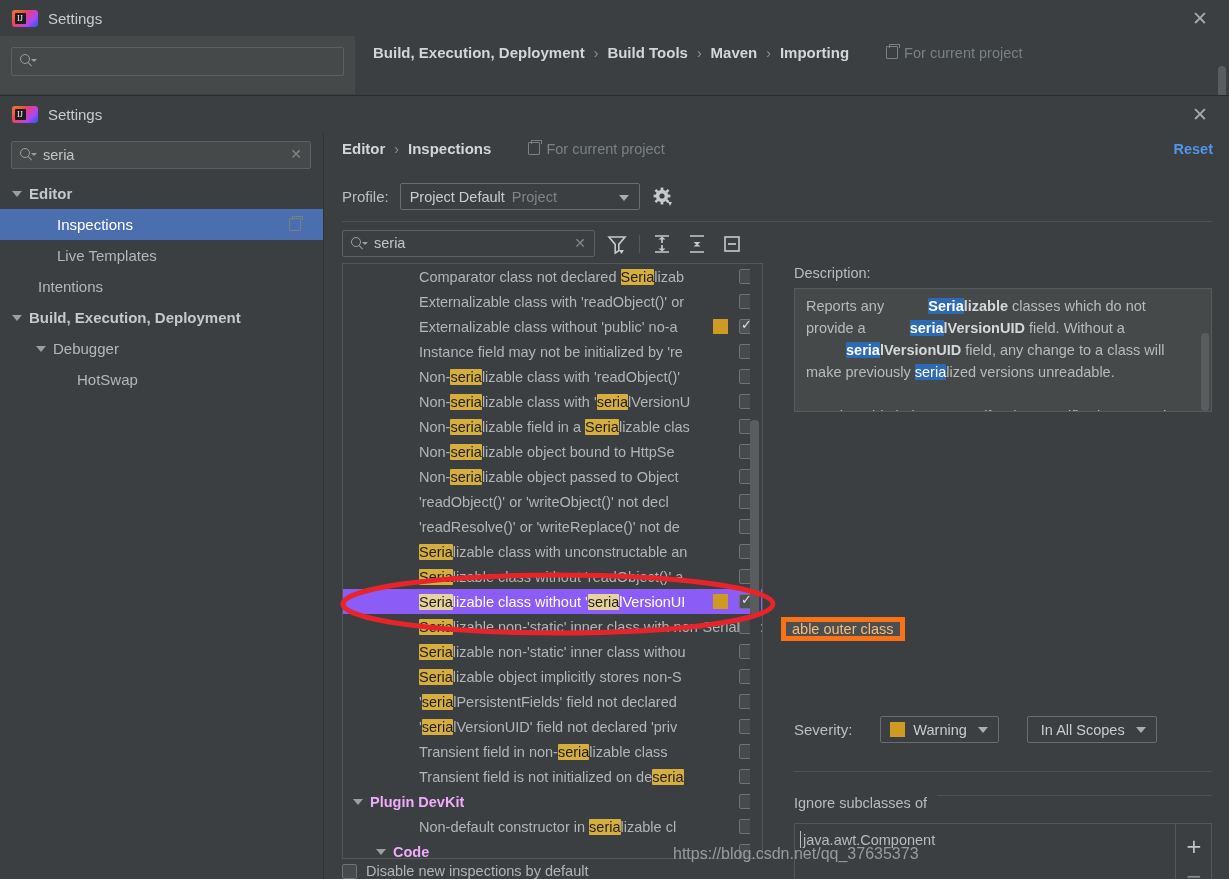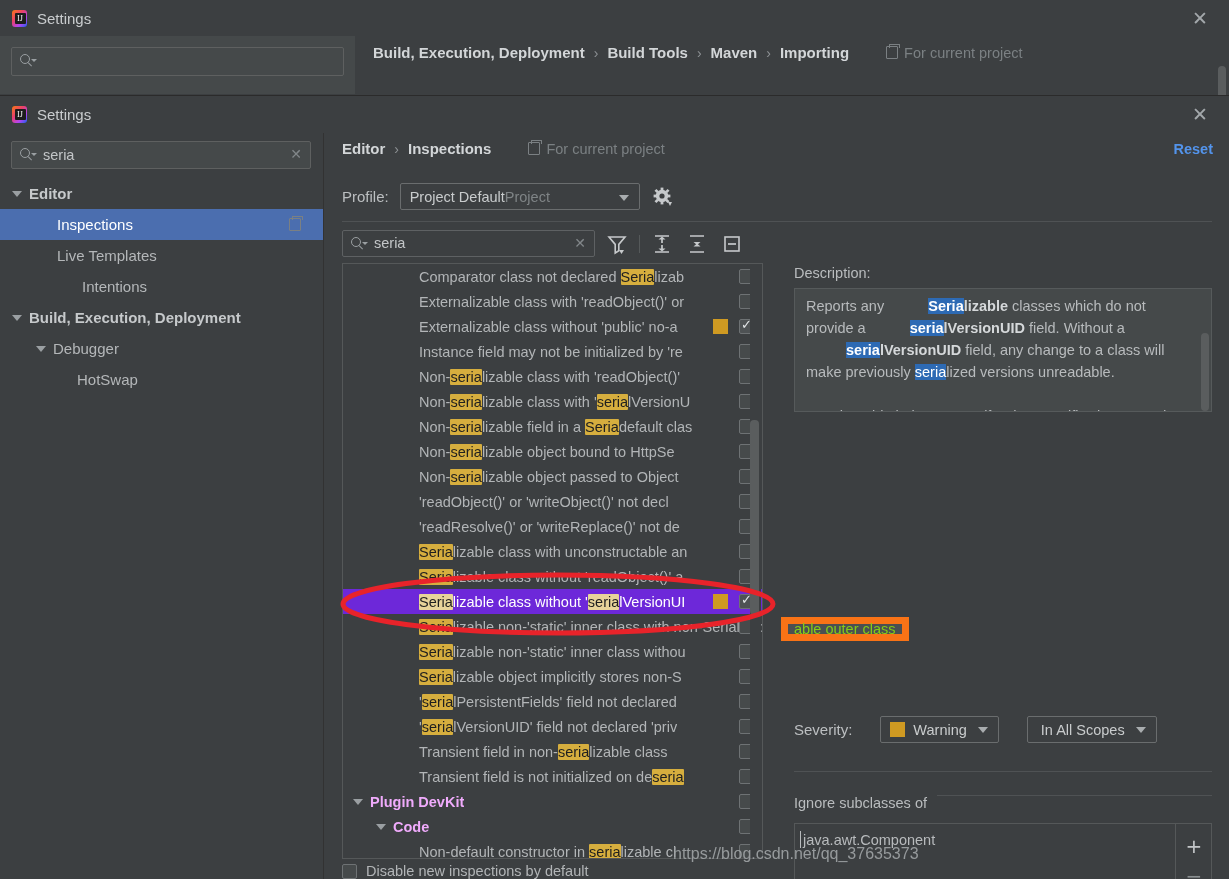--- a/index.html
+++ b/index.html
@@ -17,21 +17,21 @@
   
   #bg-window {
     position: absolute; left: 0; top: 0; width: 1229px; height: 879px;
     background: #3c3f41;
   }
   #bg-titlebar {
     position: absolute; left: 0; top: 0; width: 1229px; height: 36px;
     display: flex; align-items: center;
   }
   .ij-logo {
-    width: 15px; height: 17px; margin-left: 12px; margin-right: 10px;
+    width: 26px; height: 17px; margin-left: 12px; margin-right: 10px;
     border-radius: 3px;
     background: linear-gradient(135deg, #f97a12 0%, #e9406b 38%, #b345f1 70%, #1a5ef0 100%);
     position: relative; flex: none;
   }
   .ij-logo::after {
     content: ""; position: absolute; left: 3px; top: 3px; width: 11px; height: 11px;
     background: #1c1c1c; border-radius: 1px;
   }
   .ij-logo i {
     position: absolute; left: 5px; top: 4px; z-index: 2;
@@ -160,21 +160,21 @@
     position: absolute; left: 18px; top: 50px;
     display: flex; align-items: center; gap: 11px;
   }
   #profile-label { font-size: 15px; color: #bcbfc1; }
   #profile-combo {
     width: 240px; height: 27px; background: #3c3f41;
     border: 1px solid #6a6d6e; border-radius: 2px;
     display: flex; align-items: center; position: relative;
   }
   #profile-combo .pv { font-size: 14.5px; color: #c9cccd; margin-left: 9px; }
-  #profile-combo .ps { font-size: 14.5px; color: #7f8486; }
+  #profile-combo .ps { font-size: 14.5px; color: #7f8486; margin-left: 7px; }
   #profile-combo .dd {
     position: absolute; right: 10px; top: 11px;
     border-left: 5px solid transparent; border-right: 5px solid transparent;
     border-top: 6px solid #a9adaf;
   }
   #gear-btn { width: 22px; height: 22px; position: relative; cursor: pointer; }
   #gear-btn svg { position: absolute; left: 0; top: 0; }
 
   #hr1 {
     position: absolute; left: 18px; top: 88px; width: 870px; height: 1px;
@@ -206,21 +206,21 @@
 
   
   #list-box {
     position: absolute; left: 18px; top: 130px; width: 421px; height: 596px;
     background: #3c3f41; border: 1px solid #555859; overflow: hidden;
   }
   .li {
     height: 25px; position: relative; display: flex; align-items: center;
     font-size: 14.5px; color: #b2b5b7; white-space: nowrap; cursor: pointer;
   }
-  .li.sel { background: #6d28d9; color: #ffffff; }
+  .li.sel { background: #8b5cf6; color: #ffffff; }
   .li.grp { font-weight: bold; color: #f0abfc; }
   .li .txt { margin-left: 76px; overflow: hidden; }
   .li.grp-1 .txt { margin-left: 10px; display: flex; align-items: center; }
   .li.grp-2 .txt { margin-left: 33px; display: flex; align-items: center; }
   .hl { background: #d6ae3e; color: #1f1f1f; border-radius: 1px; padding: 0 0px; }
   .li.sel .hl { background: #e8d49a; color: #1f1f1f; }
   .li .sevchip {
     position: absolute; right: 34px; top: 5px; width: 15px; height: 15px;
     background: #cf9a22;
   }
@@ -238,23 +238,23 @@
     background: #3c3f41;
   }
   #list-scroll-thumb {
     position: absolute; right: 2px; top: 155px; width: 9px; height: 195px;
     background: #5a5d5e; border-radius: 4px;
   }
 
   
   #row-tooltip {
     position: absolute; left: 781px; top: 617px; height: 24px;
-    background: #4b4f51; border: 7px solid #f97316;
+    background: #4b4f51; border: 5px solid #f97316;
     display: flex; align-items: center; padding: 0 6px;
-    font-size: 14.5px; color: #84cc16; white-space: nowrap; z-index: 40;
+    font-size: 14.5px; color: #fdba74; white-space: nowrap; z-index: 40;
   }
 
   
   #bottom-cb {
     position: absolute; left: 18px; top: 730px; display: flex; align-items: center; gap: 9px;
     font-size: 14.5px; color: #b2b5b7;
   }
   #bottom-cb .box {
     width: 15px; height: 15px; background: #464a4b;
     border: 1px solid #6e7274; border-radius: 2px;
@@ -406,21 +406,21 @@
         <span class="tri"></span>
         <span>Editor</span>
       </div>
       <div class="tree-row sel" style="padding-left:57px">
         <span>Inspections</span>
         <span class="copy-icon"></span>
       </div>
       <div class="tree-row" style="padding-left:57px">
         <span>Live Templates</span>
       </div>
-      <div class="tree-row" style="padding-left:82px">
+      <div class="tree-row" style="padding-left:38px">
         <span>Intentions</span>
       </div>
       <div class="tree-row bold" style="padding-left:12px">
         <span class="tri"></span>
         <span>Build, Execution, Deployment</span>
       </div>
       <div class="tree-row" style="padding-left:36px">
         <span class="tri"></span>
         <span>Debugger</span>
       </div>
@@ -538,21 +538,21 @@
         <span class="txt"><span>Non-</span><span class="hl">seria</span><span>lizable class with 'readObject()'</span></span>
         <span class="cb"></span>
       </div>
 
       <div class="li">
         <span class="txt"><span>Non-</span><span class="hl">seria</span><span>lizable class with '</span><span class="hl">seria</span><span>lVersionU</span></span>
         <span class="cb"></span>
       </div>
 
       <div class="li">
-        <span class="txt"><span>Non-</span><span class="hl">seria</span><span>lizable field in a </span><span class="hl">Seria</span><span>default clas</span></span>
+        <span class="txt"><span>Non-</span><span class="hl">seria</span><span>lizable field in a </span><span class="hl">Seria</span><span>lizable clas</span></span>
         <span class="cb"></span>
       </div>
 
       <div class="li">
         <span class="txt"><span>Non-</span><span class="hl">seria</span><span>lizable object bound to HttpSe</span></span>
         <span class="cb"></span>
       </div>
 
       <div class="li">
         <span class="txt"><span>Non-</span><span class="hl">seria</span><span>lizable object passed to Object</span></span>
@@ -621,30 +621,30 @@
       </div>
 
       <div class="li grp grp-1">
         <span class="txt">
             <span class="tri"></span>
             <span>Plugin DevKit</span>
           </span>
         <span class="cb"></span>
       </div>
 
+      <div class="li">
+        <span class="txt"><span>Non-default constructor in </span><span class="hl">seria</span><span>lizable cl</span></span>
+        <span class="cb"></span>
+      </div>
+
       <div class="li grp grp-2">
         <span class="txt">
             <span class="tri"></span>
             <span>Code</span>
           </span>
-        <span class="cb"></span>
-      </div>
-
-      <div class="li">
-        <span class="txt"><span>Non-default constructor in </span><span class="hl">seria</span><span>lizable cl</span></span>
         <span class="cb"></span>
       </div>
 
       <div id="list-scroll-track">
         <div id="list-scroll-thumb"></div>
       </div>
     </div>
 
     <div id="bottom-cb">
       <span class="box"></span>

